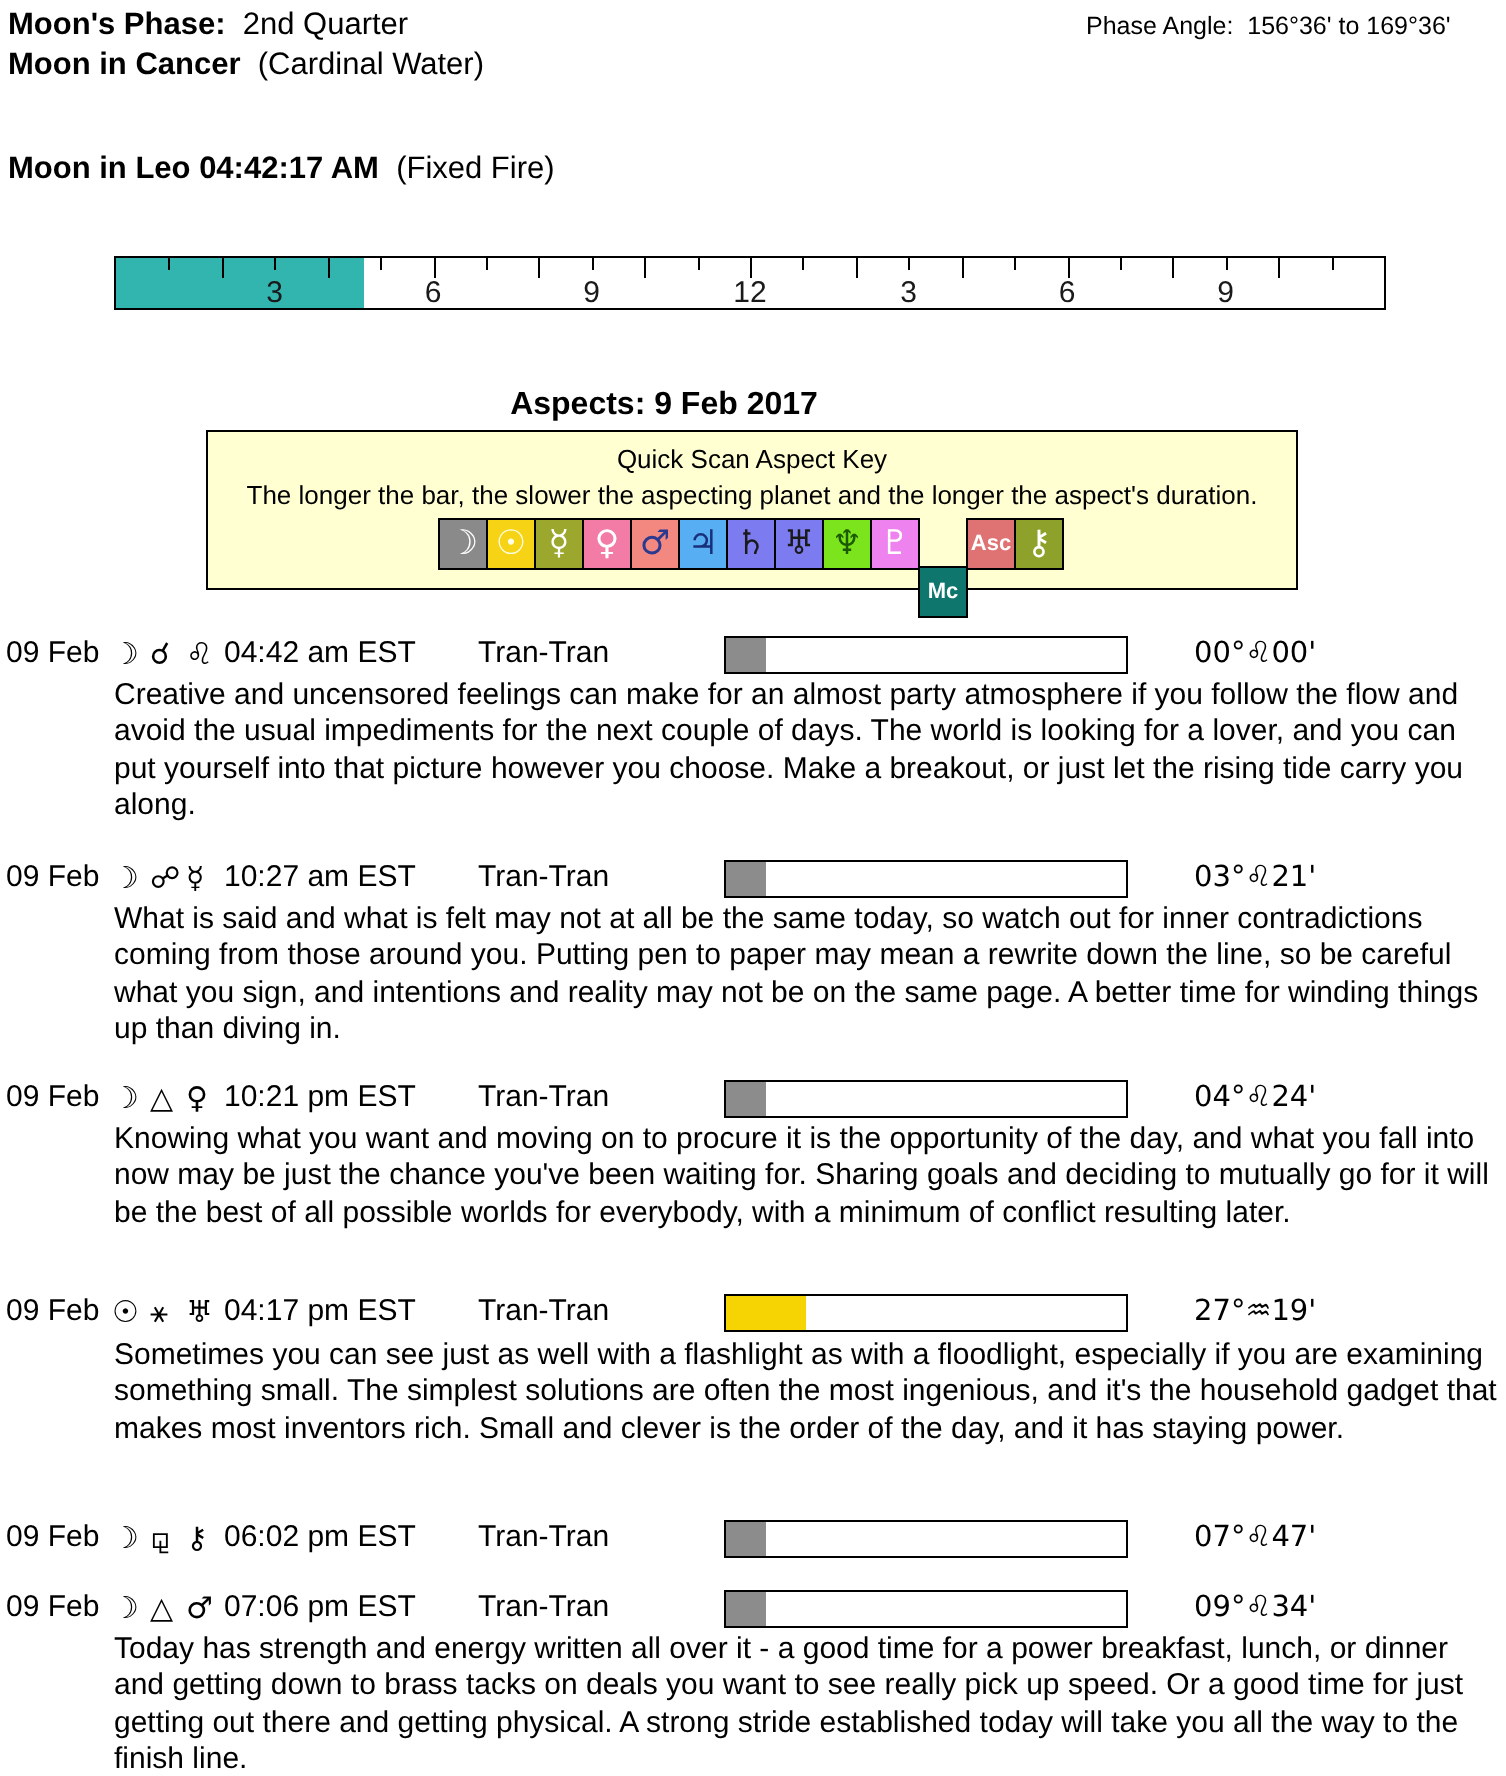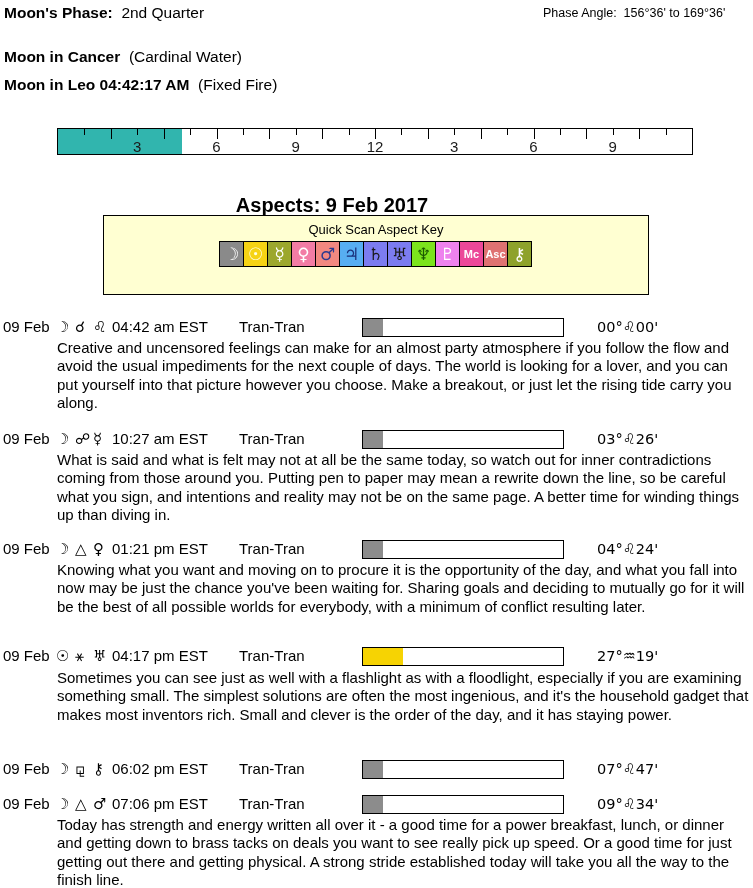--- a/index.html
+++ b/index.html
@@ -18,21 +18,21 @@
              border:1px solid #000; box-sizing:border-box; background:#fff; }
   .voc-fill { position:absolute; left:0; top:0; height:100%; }
   .voc-ticks { position:absolute; inset:0; }
   .tick { position:absolute; top:0; width:1px; height:6px; background:#000; }
   .tick.tall { height:10px; }
   .tick-label { position:absolute; bottom:0px; transform:translateX(-50%);
                 font-size:15px; color:#1a1a1a; line-height:15px; }
 
   
   .aspects-title { position:absolute; top:194px; left:0; width:100%;
-                   text-align:center; font-size:20px; font-weight:bold; }
+                   text-align:center; font-size:16px; font-weight:bold; }
 
   .keybox { position:absolute; left:103px; top:215px; width:546px; height:80px;
             background:#FFFFD2; border:1px solid #000; box-sizing:border-box;
             text-align:center; }
   .keybox-title { margin-top:6px; font-size:13px; }
   .keybox-desc  { margin-top:3px; font-size:13px; }
   .key-row { display:flex; justify-content:center; margin-top:4px; }
   .key-cell { width:23px; height:24px; border:1px solid #000; margin-left:-1px;
               display:flex; align-items:center; justify-content:center;
               font-family:"DejaVu Sans", sans-serif; font-size:17px; line-height:1; }
@@ -56,21 +56,21 @@
 </style>
 </head>
 <body>
 
 <div class="page">
 
   <div class="hline" style="top:4px;"><span class="b">Moon's Phase:</span><span class="v">  2nd Quarter</span></div>
 
   <div class="phase-angle"><span>Phase Angle:</span><span>  156°36' to 169°36'</span></div>
 
-  <div class="hline" style="top:48px;"><span class="b">Moon in Cancer</span><span class="v">  (Cardinal Water)</span></div>
+  <div class="hline" style="top:24px;"><span class="b">Moon in Cancer</span><span class="v">  (Cardinal Water)</span></div>
 
   <div class="hline" style="top:76px;"><span class="b">Moon in Leo 04:42:17 AM</span><span class="v">  (Fixed Fire)</span></div>
 
 
   <div class="voc-bar">
     <div class="voc-fill" style="width: 19.5833%; background-color: rgb(49, 181, 174);"></div>
     <div class="voc-ticks">
         <div class="tick" style="left: 4.16667%;"></div>
         <div class="tick tall" style="left: 8.33333%;"></div>
         <div class="tick" style="left: 12.5%;"></div>
@@ -101,20 +101,21 @@
         <div class="tick-label" style="left: 62.5%;">3</div>
         <div class="tick-label" style="left: 75%;">6</div>
         <div class="tick-label" style="left: 87.5%;">9</div>
       </div>
   </div>
 
   <div class="aspects-title">Aspects: 9 Feb 2017</div>
 
   <div class="keybox">
     <div class="keybox-title">Quick Scan Aspect Key</div>
+    <div class="keybox-desc">The longer the bar, the slower the aspecting planet and the longer the aspect's duration.</div>
     <div class="key-row">
       <div class="key-cell" style="background-color: rgb(138, 138, 138); color: rgb(255, 255, 255);">
           <span>☽</span>
         </div>
       <div class="key-cell" style="background-color: rgb(246, 211, 20); color: rgb(255, 255, 232);">
           <span>☉</span>
         </div>
       <div class="key-cell" style="background-color: rgb(156, 167, 45); color: rgb(255, 255, 255);">
           <span>☿</span>
         </div>
@@ -132,21 +133,21 @@
         </div>
       <div class="key-cell" style="background-color: rgb(124, 124, 240); color: rgb(26, 26, 26);">
           <span>♅</span>
         </div>
       <div class="key-cell" style="background-color: rgb(124, 228, 28); color: rgb(28, 90, 0);">
           <span>♆</span>
         </div>
       <div class="key-cell" style="background-color: rgb(238, 130, 238); color: rgb(255, 255, 255);">
           <span>♇</span>
         </div>
-      <div class="key-cell txt" style="background-color: #ec4899; color: rgb(255, 255, 255);">
+      <div class="key-cell txt" style="background-color: #0f766e; color: rgb(255, 255, 255); margin-top: 24px;">
           <span>Mc</span>
         </div>
       <div class="key-cell txt" style="background-color: rgb(223, 114, 114); color: rgb(255, 255, 255);">
           <span>Asc</span>
         </div>
       <div class="key-cell" style="background-color: rgb(142, 162, 43); color: rgb(255, 255, 255);">
           <span>⚷</span>
         </div>
     </div>
   </div>
@@ -164,30 +165,30 @@
   <div class="apara" style="top:339px;">Creative and uncensored feelings can make for an almost party atmosphere if you follow the flow and avoid the usual impediments for the next couple of days. The world is looking for a lover, and you can put yourself into that picture however you choose. Make a breakout, or just let the rising tide carry you along.</div>
 
   <div class="arow" style="top:429px;">
     <span class="ad">09 Feb</span>
     <span class="ag g1">☽</span>
     <span class="ag g2">☍</span>
     <span class="ag g3">☿</span>
     <span class="at">10:27 am EST</span>
     <span class="aty">Tran-Tran</span>
     <span class="abar"><span class="afill" style="width: 10%; background-color: rgb(140, 140, 140);"></span></span>
-    <span class="adeg">03°♌26'</span>
+    <span class="adeg">03°♌21'</span>
   </div>
   <div class="apara" style="top:451px;">What is said and what is felt may not at all be the same today, so watch out for inner contradictions coming from those around you. Putting pen to paper may mean a rewrite down the line, so be careful what you sign, and intentions and reality may not be on the same page. A better time for winding things up than diving in.</div>
 
   <div class="arow" style="top:539px;">
     <span class="ad">09 Feb</span>
     <span class="ag g1">☽</span>
     <span class="ag g2">△</span>
     <span class="ag g3">♀</span>
-    <span class="at">01:21 pm EST</span>
+    <span class="at">10:21 pm EST</span>
     <span class="aty">Tran-Tran</span>
     <span class="abar"><span class="afill" style="width: 10%; background-color: rgb(140, 140, 140);"></span></span>
     <span class="adeg">04°♌24'</span>
   </div>
   <div class="apara" style="top:561px;">Knowing what you want and moving on to procure it is the opportunity of the day, and what you fall into now may be just the chance you've been waiting for. Sharing goals and deciding to mutually go for it will be the best of all possible worlds for everybody, with a minimum of conflict resulting later.</div>
 
   <div class="arow" style="top:646px;">
     <span class="ad">09 Feb</span>
     <span class="ag g1">☉</span>
     <span class="ag g2">⚹</span>

